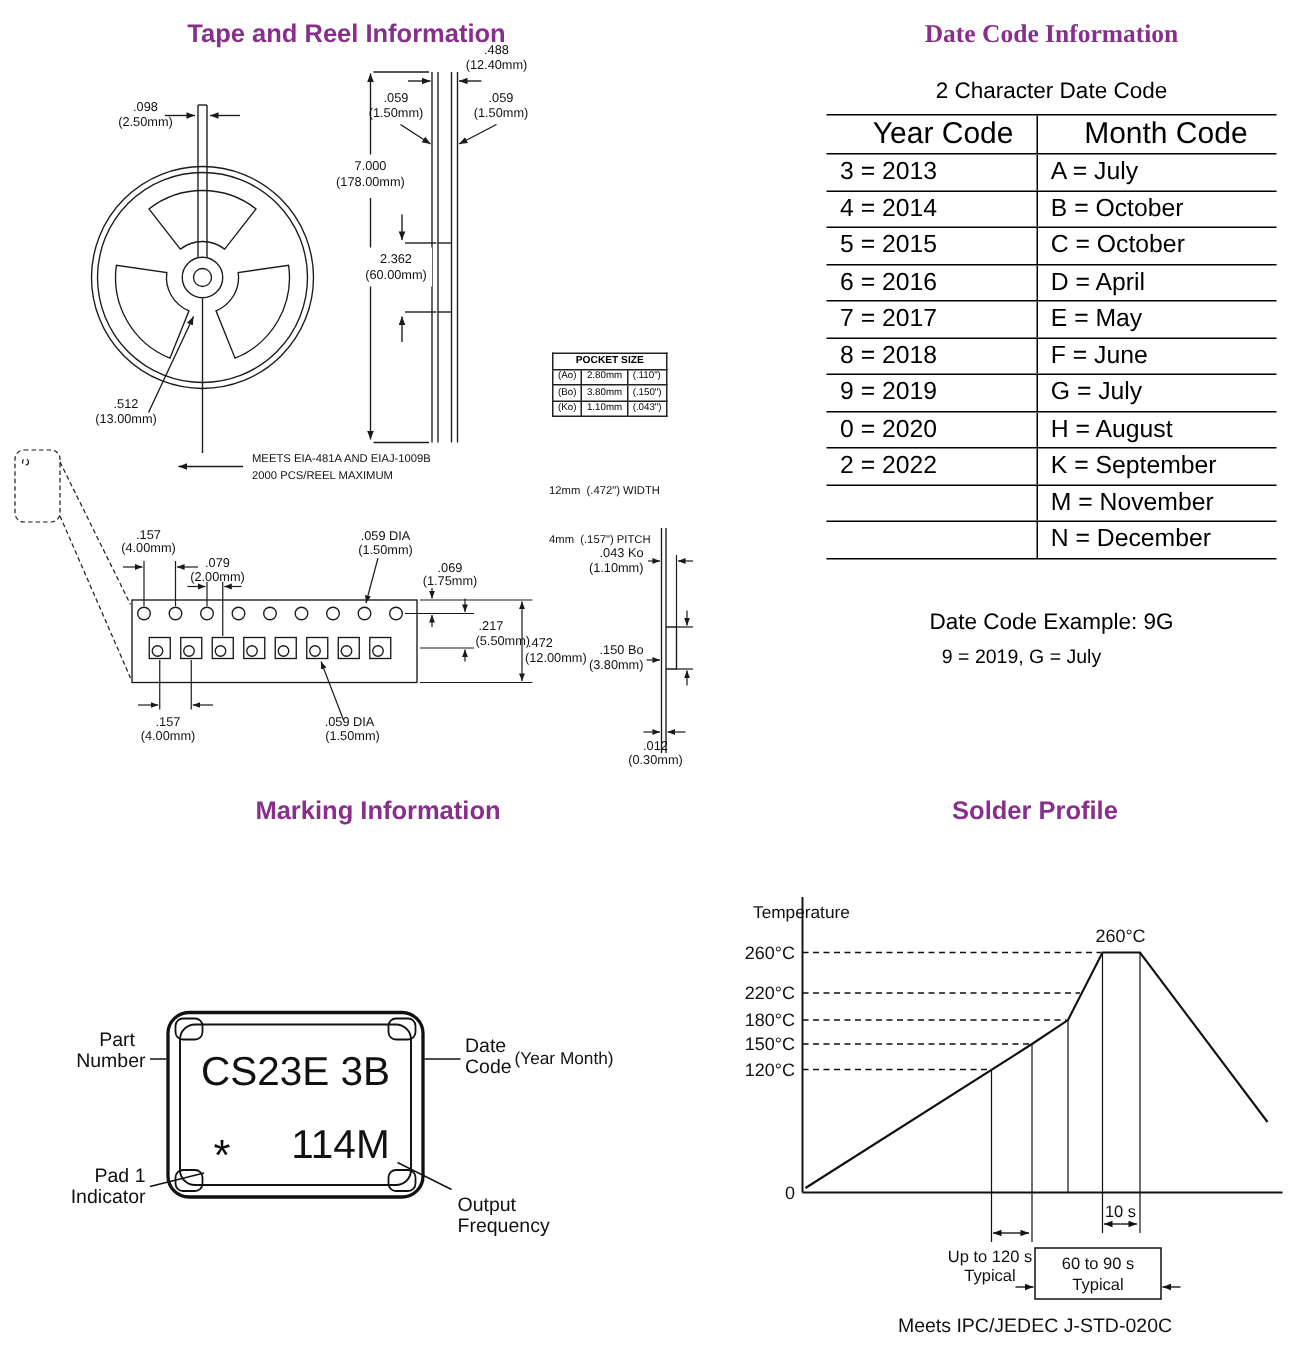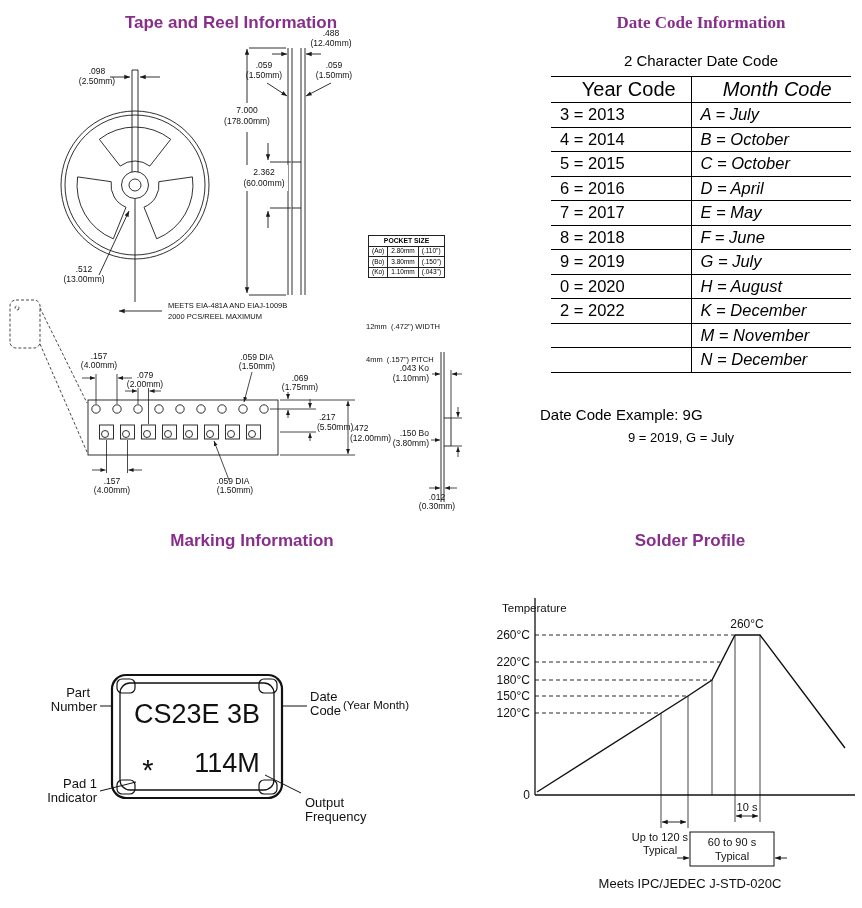--- a/index.html
+++ b/index.html
@@ -17,22 +17,22 @@
 
   .tape-notes { position:absolute; left:366px; top:299px; font-size:7.5px; line-height:11px; white-space:pre; color:#111; }
 
   
   .dc-subtitle { position:absolute; left:540px; top:52px; width:322px; text-align:center; font-size:15px; }
   .dc-table { position:absolute; left:551px; top:76px; width:300px; border-collapse:collapse; }
   .dc-table th { font-size:20px; font-weight:normal; text-align:center; height:26px;
                  border-top:1.5px solid #000; border-bottom:1.5px solid #000; padding-left:16px; }
   .dc-table th.month { padding-left:12px; }
   .dc-table td { font-size:16.5px; height:24.5px; border-bottom:1.5px solid #000; padding-left:9px; }
-  .dc-table .month { border-left:1.5px solid #000;font-style:italic; }
-  .dc-example1 { position:absolute; left:540px; top:406px; width:322px; font-size:15px; }
+  .dc-table .month { border-left:1.5px solid #000; }
+  .dc-example1 { position:absolute; left:540px; top:406px; width:322px; text-align:center; font-size:15px; }
   .dc-example2 { position:absolute; left:520px; top:430px; width:322px; text-align:center; font-size:13px; }
 
   .std-footer { position:absolute; left:500px; top:876px; width:380px; text-align:center; font-size:13px; color:#111; }
 </style>
 </head>
 <body>
 
 <div class="page">
 
   <h2 class="section-title" style="left:0;top:13px;width:462px;">Tape and Reel Information</h2>
@@ -284,21 +284,21 @@
     <tr>
           <td>9 = 2019</td>
           <td class="month">G = July</td>
         </tr>
     <tr>
           <td>0 = 2020</td>
           <td class="month">H = August</td>
         </tr>
     <tr>
           <td>2 = 2022</td>
-          <td class="month">K = December</td>
+          <td class="month">K = September</td>
         </tr>
     <tr>
           <td></td>
           <td class="month">M = November</td>
         </tr>
     <tr>
           <td></td>
           <td class="month">N = December</td>
         </tr>
   </tbody>

